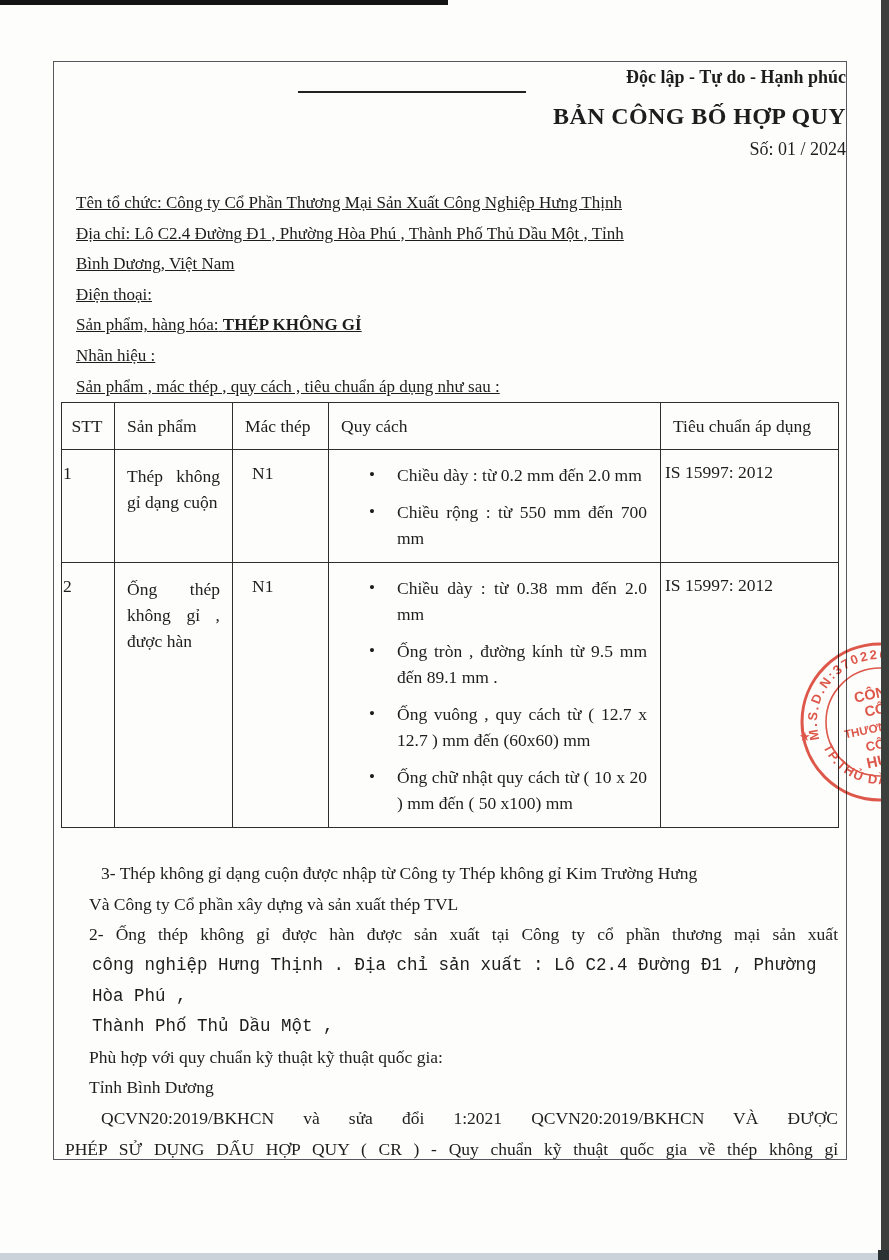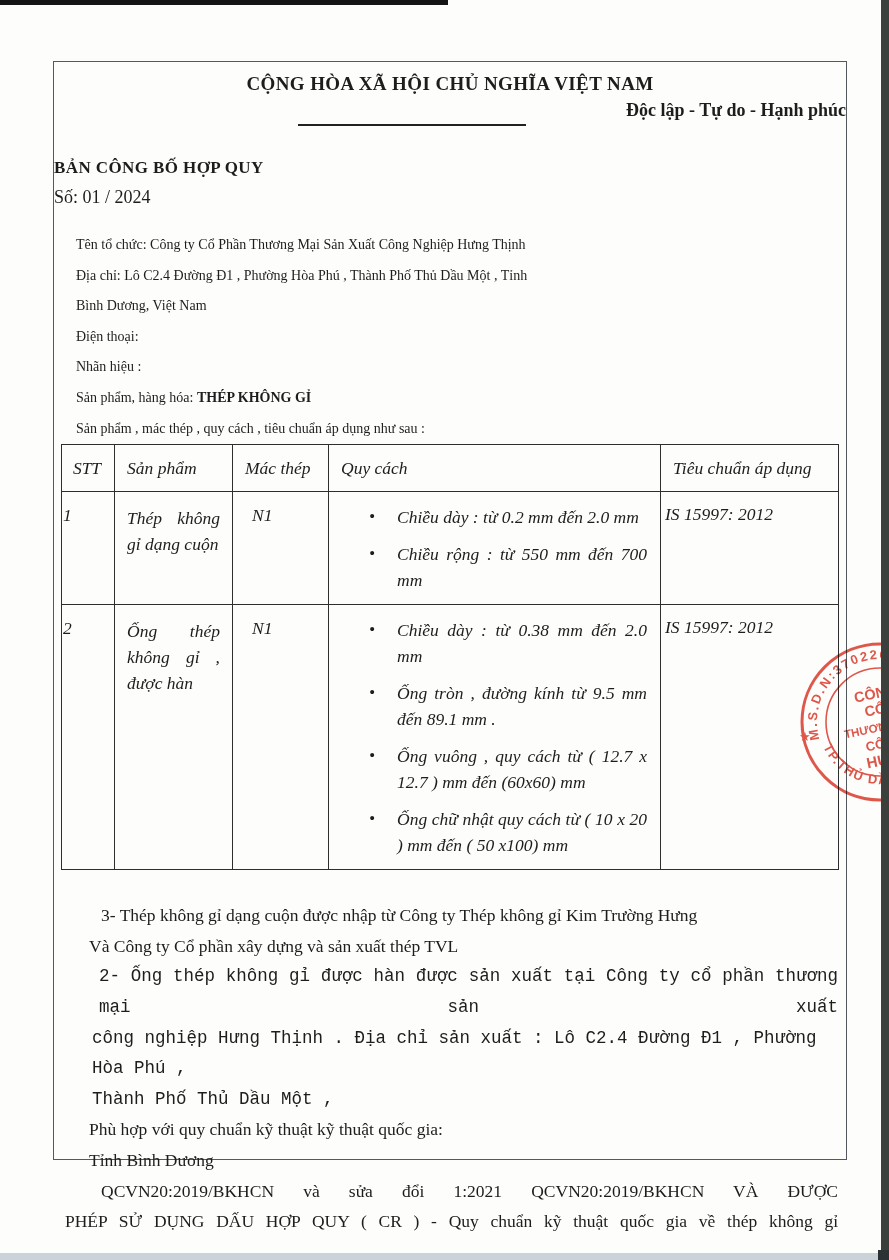--- a/index.html
+++ b/index.html
@@ -16,77 +16,76 @@
   .bottom-corner{ position:absolute; right:0; bottom:0; width:11px; height:10px; background:#2c3134; z-index:7; }
 
   .border-box {
     position:absolute; left:53px; top:61px; width:792px; height:1097px;
     border:1.5px solid #55585c; z-index:1; background:transparent;
   }
 
   .nat-title { margin-top:11px; text-align:center; font-size:19px; font-weight:bold; letter-spacing:.4px; }
   .motto     { margin-top:5px;  text-align:right; font-size:18px; font-weight:bold; }
   .motto-underline { width:228px; border-bottom:2px solid #222; height:0; margin:3px 0 0 calc(50% - 152px); }
-  .doc-title { margin-top:32px; text-align:left; font-size:17px; font-weight:bold; letter-spacing:.4px; }
-  .doc-num   { margin-top:9px;  text-align:left; font-size:18px; }
-
-  .info { margin:22px 14px 0 22px; font-size:14px; line-height:30.6px; }
+  .doc-title { margin-top:10px; text-align:right; font-size:24px; font-weight:bold; letter-spacing:.4px; }
+  .doc-num   { margin-top:9px;  text-align:right; font-size:18px; }
+
+  .info { margin:28px 14px 0 22px; font-size:17px; line-height:30.6px;text-decoration:underline; }
   .bold { font-weight:bold; }
 
-  table.spec-table { border-collapse:collapse; table-layout:fixed; margin-left:7px; width:777px; font-size:17.5px;font-style:italic; }
+  table.spec-table { border-collapse:collapse; table-layout:fixed; margin-left:7px; width:777px; font-size:17.5px; }
   .spec-table td, .spec-table th { border:1.6px solid #2e2e2e; vertical-align:top; font-weight:normal; text-align:left; }
   tr.hdr { height:47px; }
   tr.r1  { height:93px; }
   tr.r2  { height:248px; }
   .th { vertical-align:middle !important; padding:0 6px 0 12px; }
   .th.c { text-align:center; padding-left:4px; }
   .cell-stt  { text-align:center; padding-top:13px; }
   .cell-prod { padding:13px 12px 0 12px; line-height:26px; }
   .cell-grade{ text-align:center; padding-top:13px;padding-left:19px; }
   .cell-std  { padding:12px 8px 0 4px;margin-left:32px; }
   .cell-qc   { padding:12px 8px 0 40px; }
   .spec { display:flex; margin-bottom:11px; }
   .spec .marker { width:28px; font-size:17px; line-height:26px; }
   .spec .lines  { width:250px; line-height:26px; }
   .jl { text-align:justify; text-align-last:justify; }
 
   .notes { margin-top:30px; font-size:17.5px; line-height:30.6px; }
   .n-ind1 { margin-left:47px; margin-right:10px; }
   .n-ind2 { margin-left:35px; margin-right:10px; }
-  .n-ind3 { margin-left:45px; margin-right:8px;font-family:Liberation Mono, monospace; }
+  .n-ind3 { margin-left:35px; margin-right:8px; }
   .n-ind4 { margin-left:38px; margin-right:24px;font-family:Liberation Mono, monospace; }
   .n-c1   { margin-left:47px; margin-right:8px; }
   .n-c2   { margin-left:11px; margin-right:8px; }
 
   .stamp-svg { position:absolute; left:780px; top:622px; width:200px; height:200px; z-index:3;
                mix-blend-mode:multiply; opacity:.92; }
   .stamp-svg text { font-family:"Liberation Sans","DejaVu Sans",sans-serif; }
 </style>
 </head>
 <body>
 
 <div class="page">
 
   <div class="top-strip"></div>
 
   <div class="border-box">
 
-    <div class="nat-title">CỘNG HÒA XÃ HỘI CHỦ NGHĨA VIỆT NAM</div>
     <div class="motto">Độc lập - Tự do - Hạnh phúc</div>
     <div class="motto-underline"></div>
     <div class="doc-title">BẢN CÔNG BỐ HỢP QUY</div>
     <div class="doc-num">Số: 01 / 2024</div>
 
     <div class="info">
       <div>Tên tổ chức: Công ty Cổ Phần Thương Mại Sản Xuất Công Nghiệp Hưng Thịnh</div>
       <div>Địa chỉ: Lô C2.4 Đường Đ1 , Phường Hòa Phú , Thành Phố Thủ Dầu Một , Tỉnh</div>
       <div>Bình Dương, Việt Nam</div>
       <div>Điện thoại:</div>
+      <div><span>Sản phẩm, hàng hóa:</span>&nbsp;<span class="bold">THÉP KHÔNG GỈ</span></div>
       <div>Nhãn hiệu :</div>
-      <div><span>Sản phẩm, hàng hóa:</span>&nbsp;<span class="bold">THÉP KHÔNG GỈ</span></div>
       <div>Sản phẩm , mác thép , quy cách , tiêu chuẩn áp dụng như sau :</div>
     </div>
 
     <table class="spec-table">
       <colgroup>
           <col style="width:53px">
           <col style="width:118px">
           <col style="width:96px">
           <col style="width:332px">
           <col style="width:178px">

